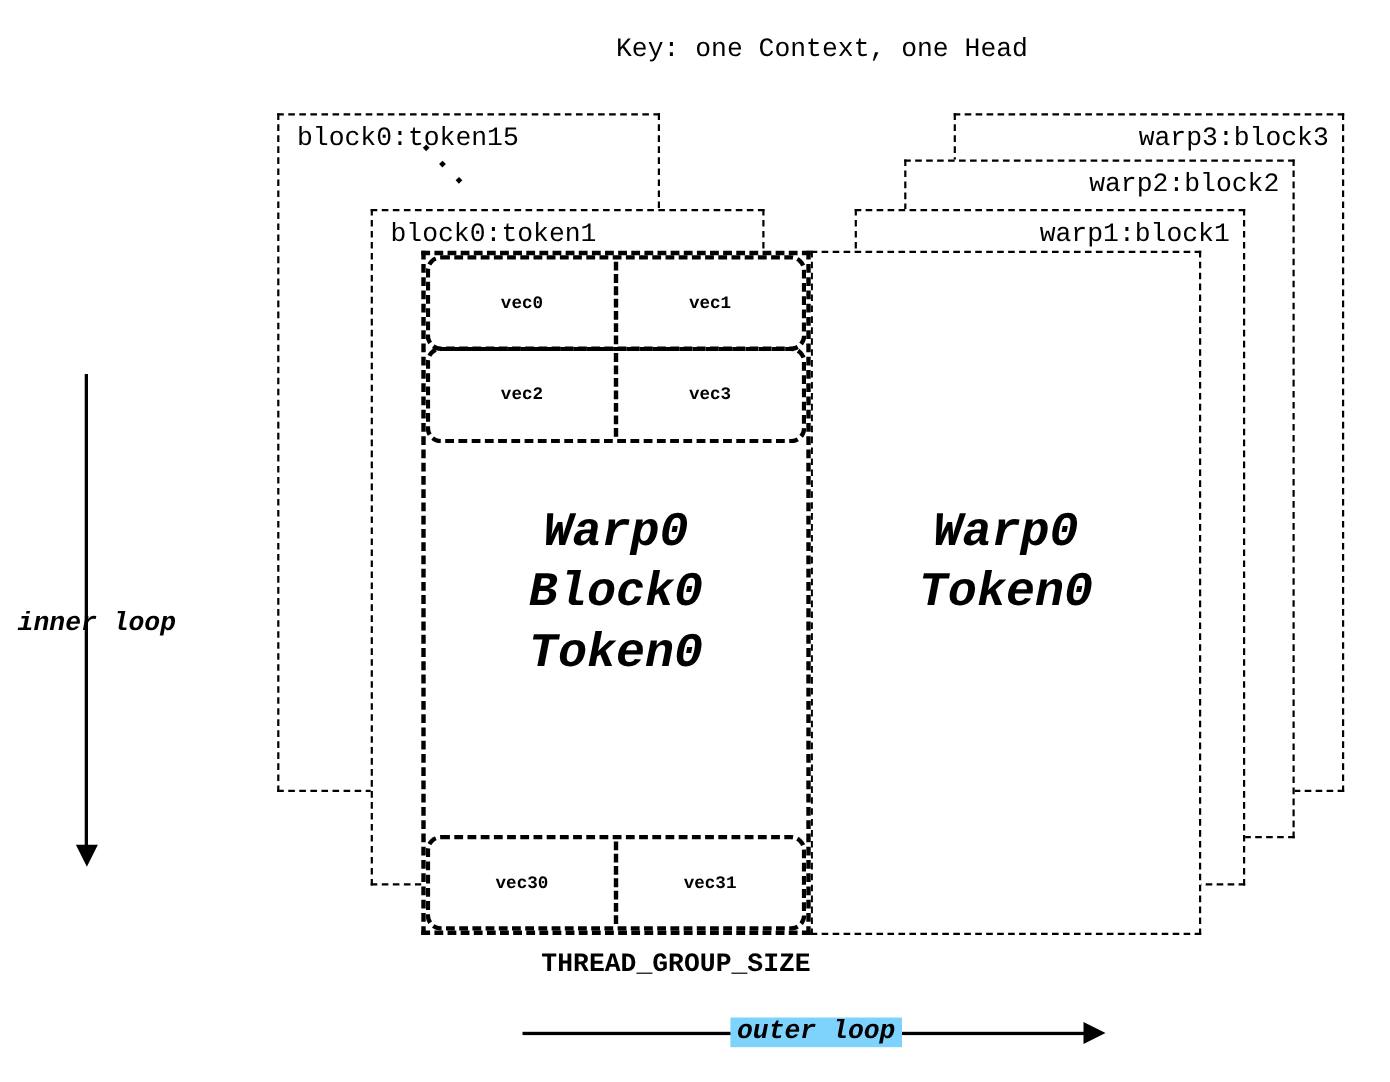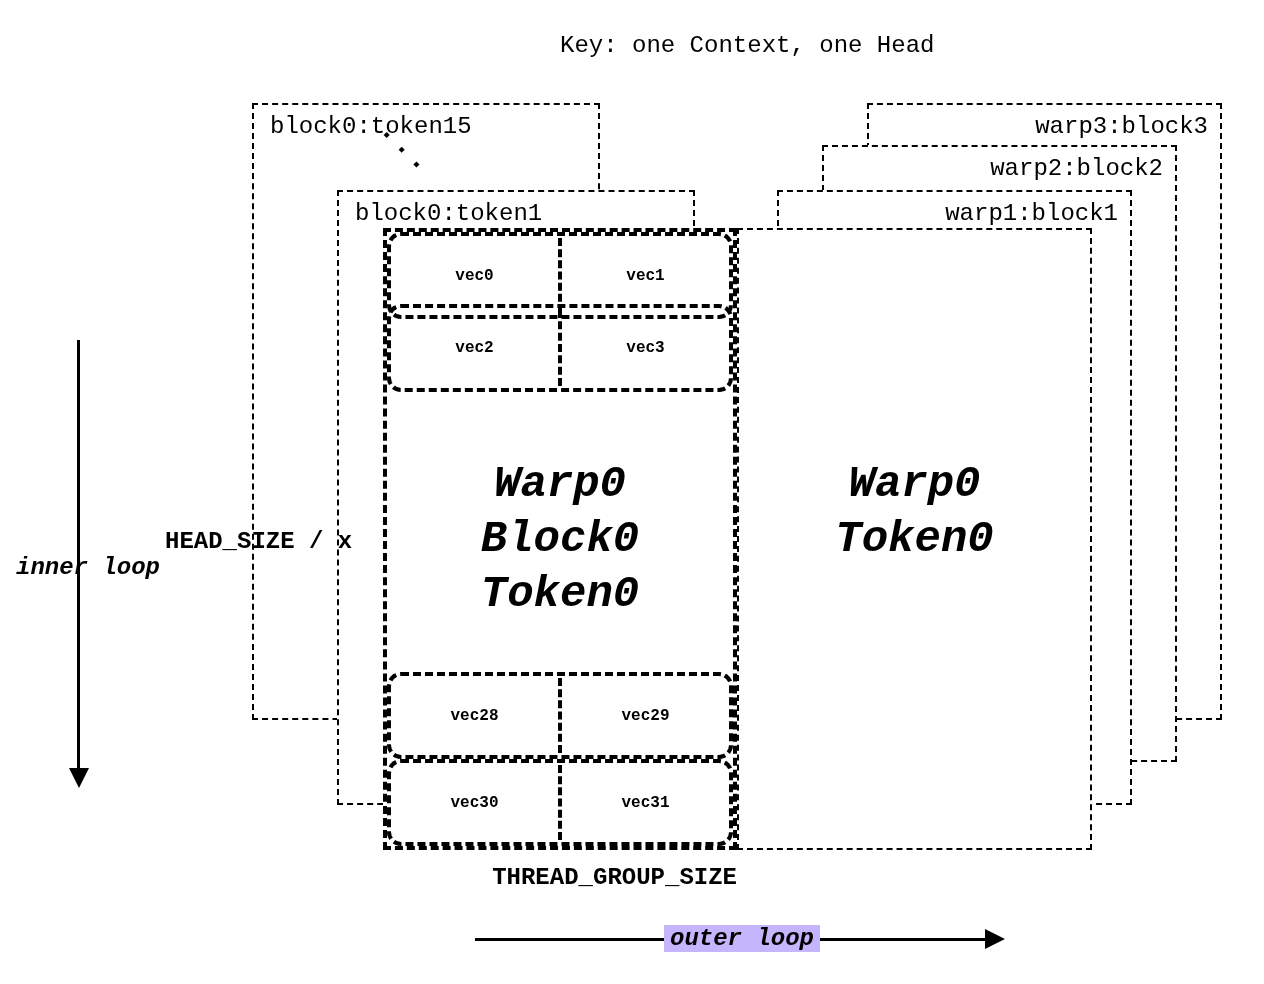--- a/index.html
+++ b/index.html
@@ -33,21 +33,21 @@
     font-size:30px; font-weight:bold; letter-spacing:3px;
     transform:rotate(45deg);
   }
 
   .vgroup {
     position:absolute; left:0; right:0;
     border:4px dashed #000; border-radius:14px; box-sizing:border-box;
     display:flex;
   }
   .vg1 { top:0;     height:87px; }
-  .vg2 { top:72px;  height:88px; }
+  .vg2 { top:83px;  height:88px; }
   .vg3 { top:440px; height:87px; }
   .vg4 { top:527px; height:87px; }
   .vcell {
     flex:1; display:flex; align-items:center; justify-content:center;
     font-size:16px; font-weight:bold;
   }
   .vdiv { width:0; border-left:4px dashed #000; margin:2px 0; }
 
   .center-lines {
     position:absolute; left:0; right:0; text-align:center;
@@ -58,21 +58,21 @@
   .box-right .center-lines { top:227px; }
 
   .note { position:absolute; font-weight:bold; white-space:nowrap; }
   .head-size  { left:165px; top:528px; font-size:24px; }
   .inner-loop { left:16px;   top:554px; font-size:24px; font-style:italic; }
   .tgs {
     left:383px; top:864px; width:354px; text-align:right; font-size:24px;
   }
   .outer-loop {
     left:664px; top:925px; font-size:24px; font-style:italic;
-    background:#c4b5fd; padding:0 6px;
+    background:#7dd3fc; padding:0 6px;
   }
 
   .arrow-v-line { position:absolute; left:77px; top:340px; width:3px; height:430px; background:#000; }
   .arrow-v-head {
     position:absolute; left:69px; top:768px; width:0; height:0;
     border-left:10px solid transparent; border-right:10px solid transparent;
     border-top:20px solid #000;
   }
   .arrow-h-line { position:absolute; left:475px; top:938px; width:512px; height:3px; background:#000; }
   .arrow-h-head {
@@ -120,35 +120,29 @@
     <div class="vgroup vg2">
       <div class="vcell">vec2</div>
       <div class="vdiv"></div>
       <div class="vcell">vec3</div>
     </div>
     <div class="center-lines">
       <div>Warp0</div>
       <div>Block0</div>
       <div>Token0</div>
     </div>
-    <div class="vgroup vg3">
-      <div class="vcell">vec28</div>
-      <div class="vdiv"></div>
-      <div class="vcell">vec29</div>
-    </div>
     <div class="vgroup vg4">
       <div class="vcell">vec30</div>
       <div class="vdiv"></div>
       <div class="vcell">vec31</div>
     </div>
   </div>
 
   <div class="title">Key: one Context, one Head</div>
 
-  <div class="note head-size">HEAD_SIZE / x</div>
   <div class="note inner-loop">inner loop</div>
   <div class="arrow-v-line"></div>
   <div class="arrow-v-head"></div>
 
   <div class="note tgs">THREAD_GROUP_SIZE</div>
 
   <div class="arrow-h-line"></div>
   <div class="arrow-h-head"></div>
   <div class="note outer-loop">outer loop</div>
 

